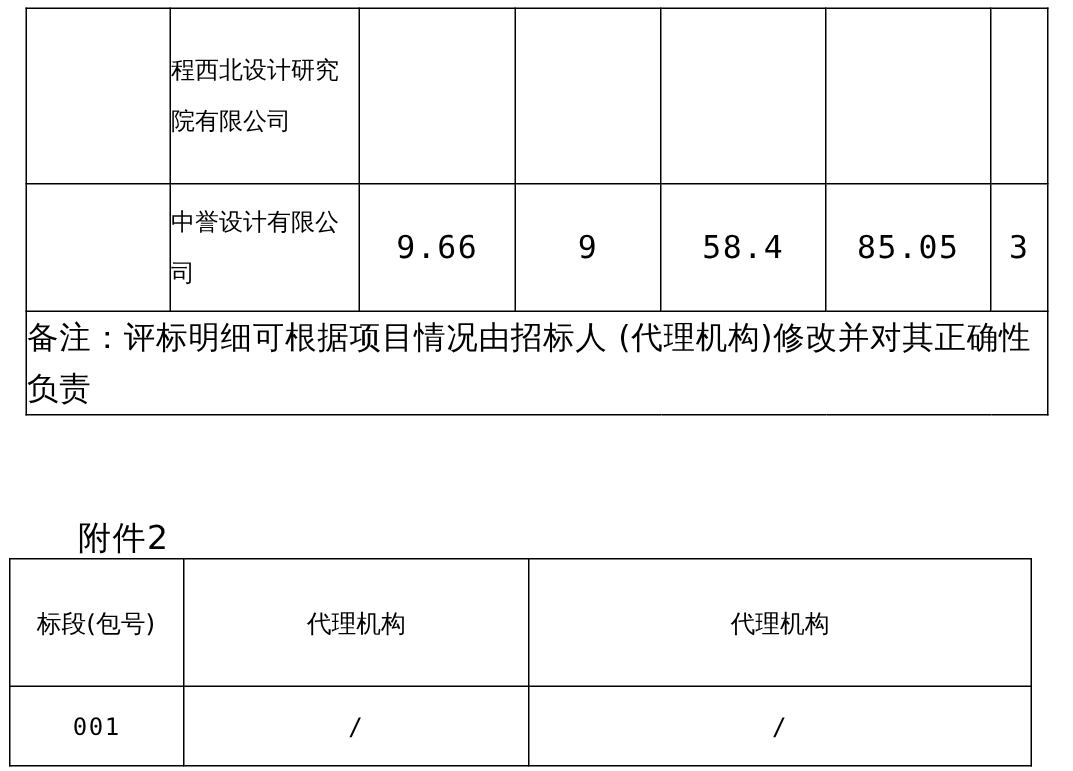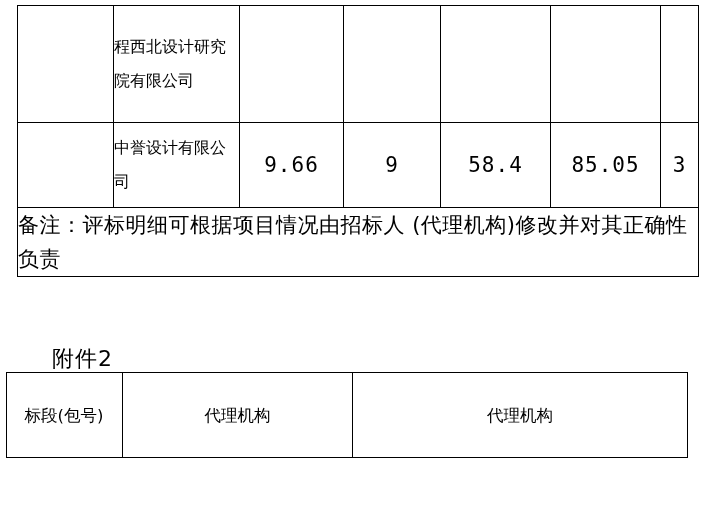--- a/index.html
+++ b/index.html
@@ -159,16 +159,21 @@
       <col style="width:116px">
       <col style="width:230px">
       <col style="width:335px">
     </colgroup>
     <tbody>
       <tr class="hdr-row">
         <td><span class="hdr-wrap">标段(包号)</span></td>
         <td>代理机构</td>
         <td>代理机构</td>
       </tr>
+      <tr class="data-row">
+        <td>001</td>
+        <td class="slash">/</td>
+        <td class="slash">/</td>
+      </tr>
     </tbody>
   </table>
 
 </div>
 
 </body></html>

